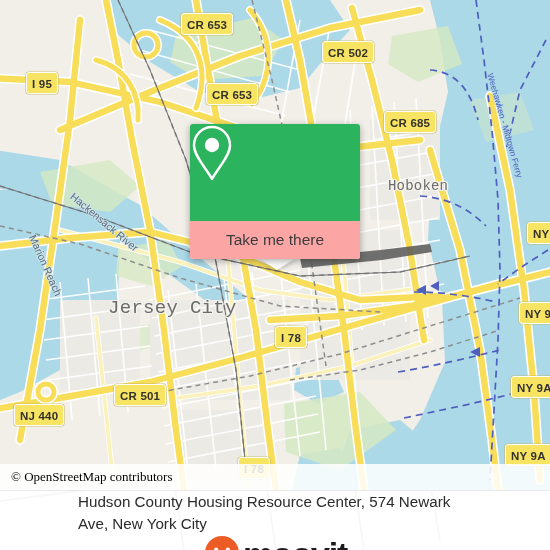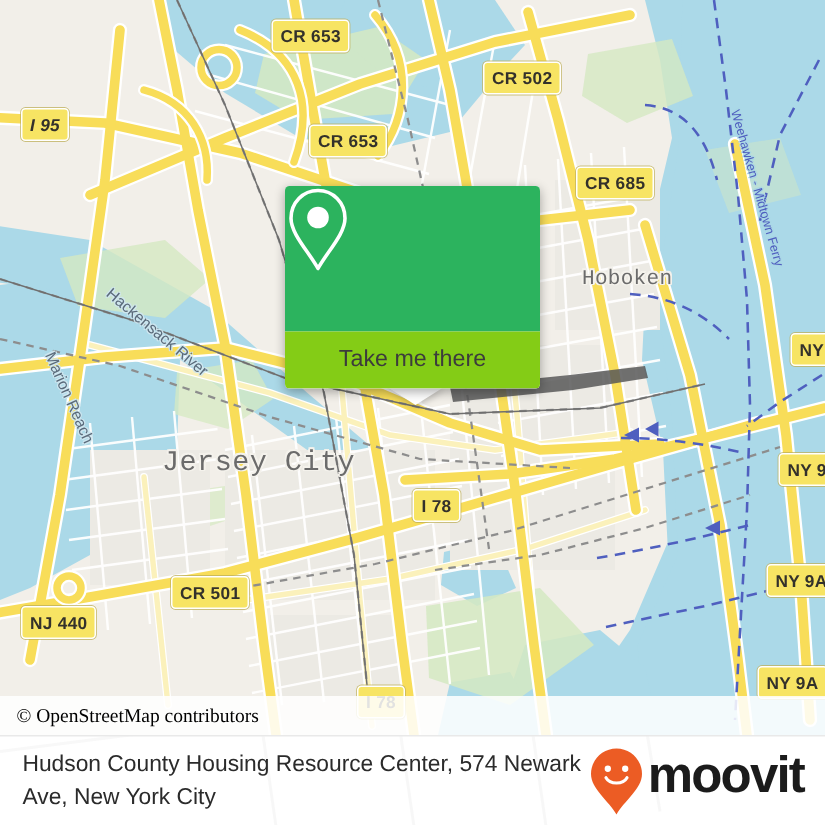--- a/index.html
+++ b/index.html
@@ -74,21 +74,21 @@
     width: 170px; height: 135px;
     border-radius: 3px;
     box-shadow: 0 2px 7px rgba(0,0,0,.33);
     overflow: hidden; background: #fff;
   }
   .card-head {
     height: 97px; background: #2cb35e;
     display: flex; align-items: center; justify-content: center;
   }
   .card-foot {
-    height: 38px; background: #84cc16;
+    height: 38px; background: #fca5a5;
     display: flex; align-items: center; justify-content: center;
     color: #3c3c3c; font-size: 15.5px;
     font-family: "Liberation Sans", sans-serif;
   }
   .card-tail {
     position: absolute; left: 258px; top: 258px;
     width: 0; height: 0;
     border-left: 19px solid transparent;
     border-right: 19px solid transparent;
     border-top: 12px solid #fff;
@@ -96,20 +96,21 @@
   }
 
   
   .footer {
     position: absolute; left: 0; top: 490px; width: 550px; height: 60px;
     background: #ffffff;
     display: flex; align-items: center; justify-content: space-between;
     padding: 0 14px 0 15px;
     border-top: 1px solid #e9e9e9;
     overflow: hidden;
+    flex-direction: column;
   }
   .footer-wm { position: absolute; left: 0; top: -490px; opacity: .13; pointer-events: none; }
   .footer-text {
     position: relative; z-index: 2;
     color: #2b2b2b; font-size: 15.2px; line-height: 22px;
     max-width: 395px;
     font-family: "Liberation Sans", sans-serif;
   }
   .brand { position: relative; z-index: 2; display: flex; align-items: flex-start; gap: 3px; }
   .brand-word { color: #1b1b1b; font-size: 34px; font-weight: 700; letter-spacing: -1.2px; font-family: "Liberation Sans", sans-serif; }
@@ -273,21 +274,21 @@
     <div>
       <div class="place big" style="left:108px; top:297px;">Jersey City</div>
       <div class="place mid" style="left:388px; top:178px;">Hoboken</div>
     </div>
 
     <div class="river-label" style="left:38px; top:233px; transform: rotate(66deg); transform-origin: left top;">Marion Reach</div>
     <div class="river-label" style="left:76px; top:190px; transform: rotate(40deg); transform-origin: left top;">Hackensack River</div>
     <div class="ferry-label" style="left:495px; top:72px; transform: rotate(74deg); transform-origin: left top;">Weehawken - Midtown Ferry</div>
 
     <div>
-      <div class="shield" style="left:14px;  top:72px;font-style:italic;">I 95</div>
+      <div class="shield" style="left:26px;  top:72px;">I 95</div>
       <div class="shield" style="left:181px; top:13px;">CR 653</div>
       <div class="shield" style="left:206px; top:83px;">CR 653</div>
       <div class="shield" style="left:322px; top:41px;">CR 502</div>
       <div class="shield" style="left:356px; top:111px;margin-left:28px;">CR 685</div>
       <div class="shield" style="left:275px; top:326px;">I 78</div>
       <div class="shield" style="left:114px; top:384px;">CR 501</div>
       <div class="shield" style="left:14px;  top:404px;">NJ 440</div>
       <div class="shield" style="left:238px; top:457px;">I 78</div>
       <div class="shield" style="left:527px; top:222px;">NY</div>
       <div class="shield" style="left:519px; top:302px;">NY 9</div>

